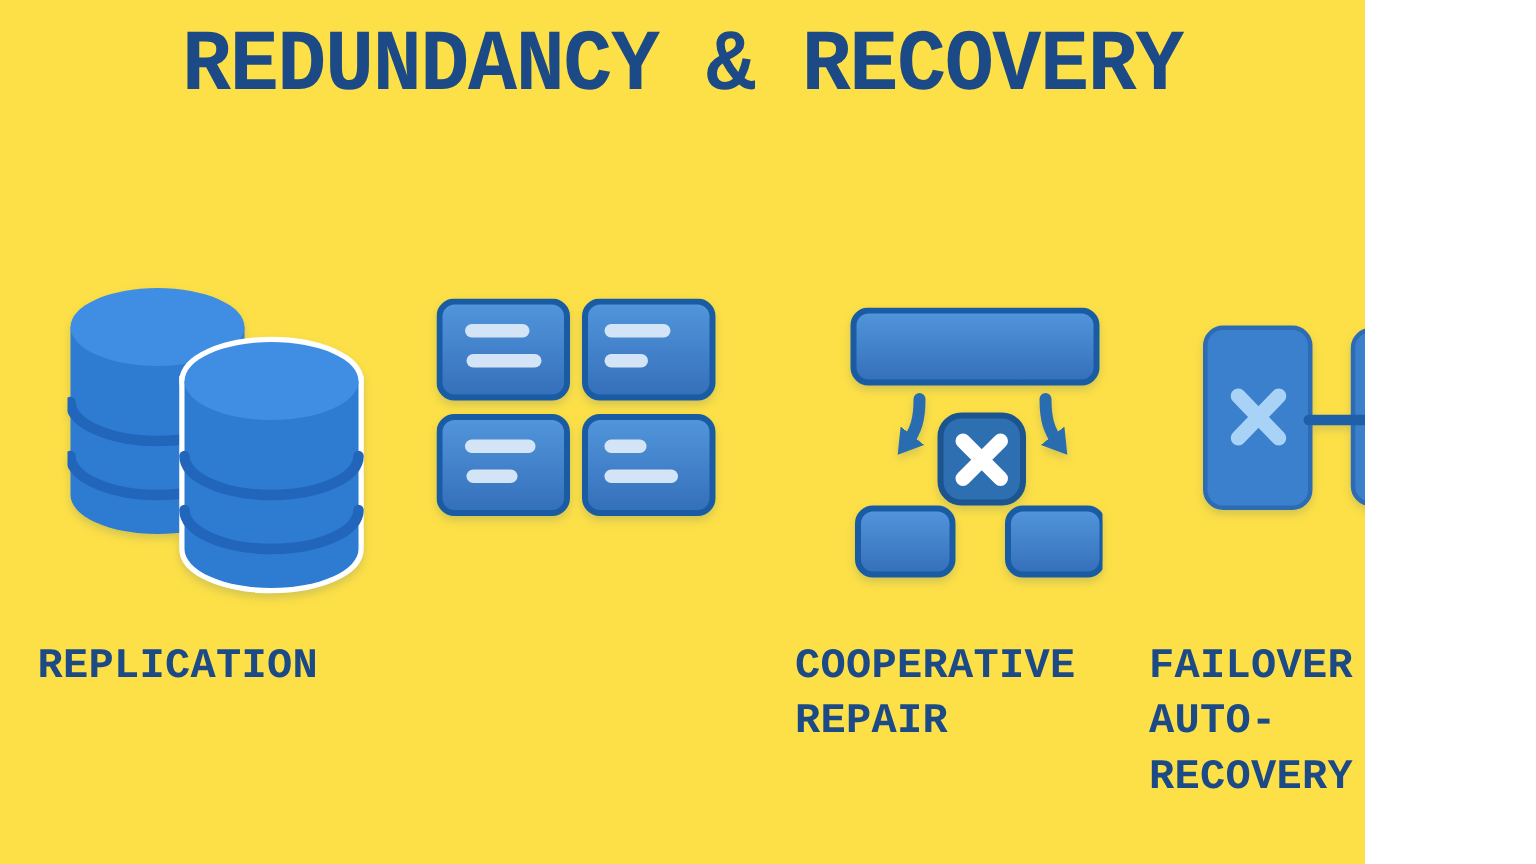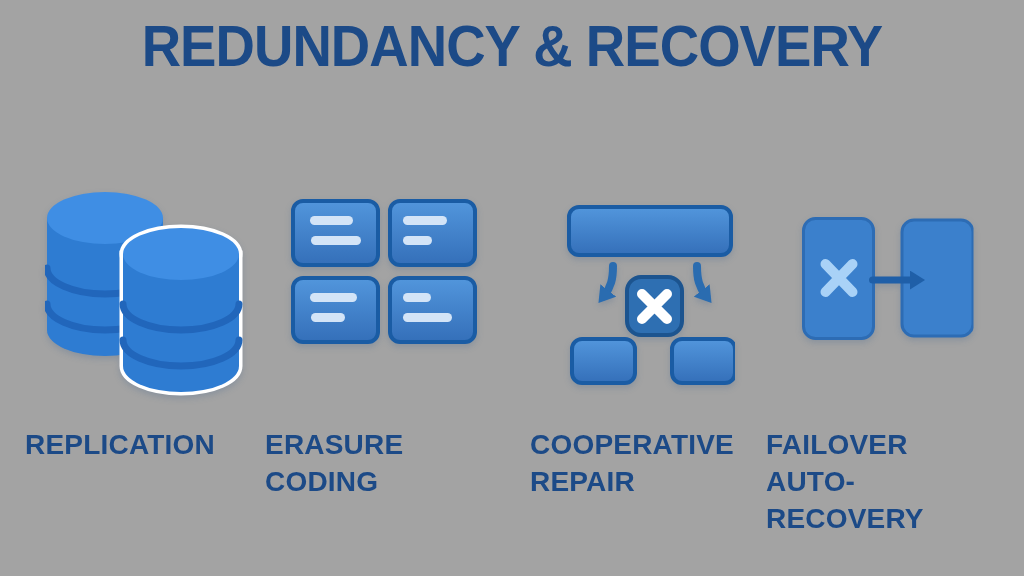--- a/index.html
+++ b/index.html
@@ -1,22 +1,22 @@
 <!DOCTYPE html>
 <html><head>
 <meta charset="utf-8">
 <style>
   html, body { margin: 0; padding: 0; background: #ffffff; }
   .canvas {
     position: relative;
-    width: 1024px;
+    width: 910px;
     height: 576px;
-    background: #a3a3a3;
+    background: #fde047;
     overflow: hidden;
-    font-family: Liberation Sans, sans-serif;
+    font-family: Liberation Mono, monospace;
   }
   .title {
     position: absolute;
     top: 12px; left: 0; right: 0;
     margin: 0;
     text-align: center;
     font-size: 58px;
     font-weight: 800;
     letter-spacing: -1px;
     color: #1c4a87;
@@ -118,22 +118,20 @@
           <rect x="19" y="94" width="47" height="9" rx="4.5" fill="#d3e4f7"></rect>
           <rect x="20" y="114" width="34" height="9" rx="4.5" fill="#d3e4f7"></rect>
         </g>
         <g>
           <rect x="99" y="79" width="85" height="64" rx="10" fill="url(#gcard)" stroke="#1a5ca4" stroke-width="4"></rect>
           <rect x="112" y="94" width="28" height="9" rx="4.5" fill="#d3e4f7"></rect>
           <rect x="112" y="114" width="49" height="9" rx="4.5" fill="#d3e4f7"></rect>
         </g>
       </svg>
     </div>
-    <div class="item-label">ERASURE
-CODING</div>
   </section>
 
   <section class="item item-4">
     <div class="icon-wrap">
       <svg width="175" height="126" viewBox="0 0 175 126">
         <g>
           <rect x="5" y="2.5" width="70" height="120" rx="12" fill="#3b80cc" stroke="#2d6cb4" stroke-width="3"></rect>
           <path d="M 27 48 L 54 76 M 54 48 L 27 76" stroke="#a9d2f7" stroke-width="10" stroke-linecap="round" fill="none"></path>
         </g>
         <rect x="103.5" y="4" width="71" height="116" rx="12" fill="#3b80cc" stroke="#2d6cb4" stroke-width="3"></rect>

